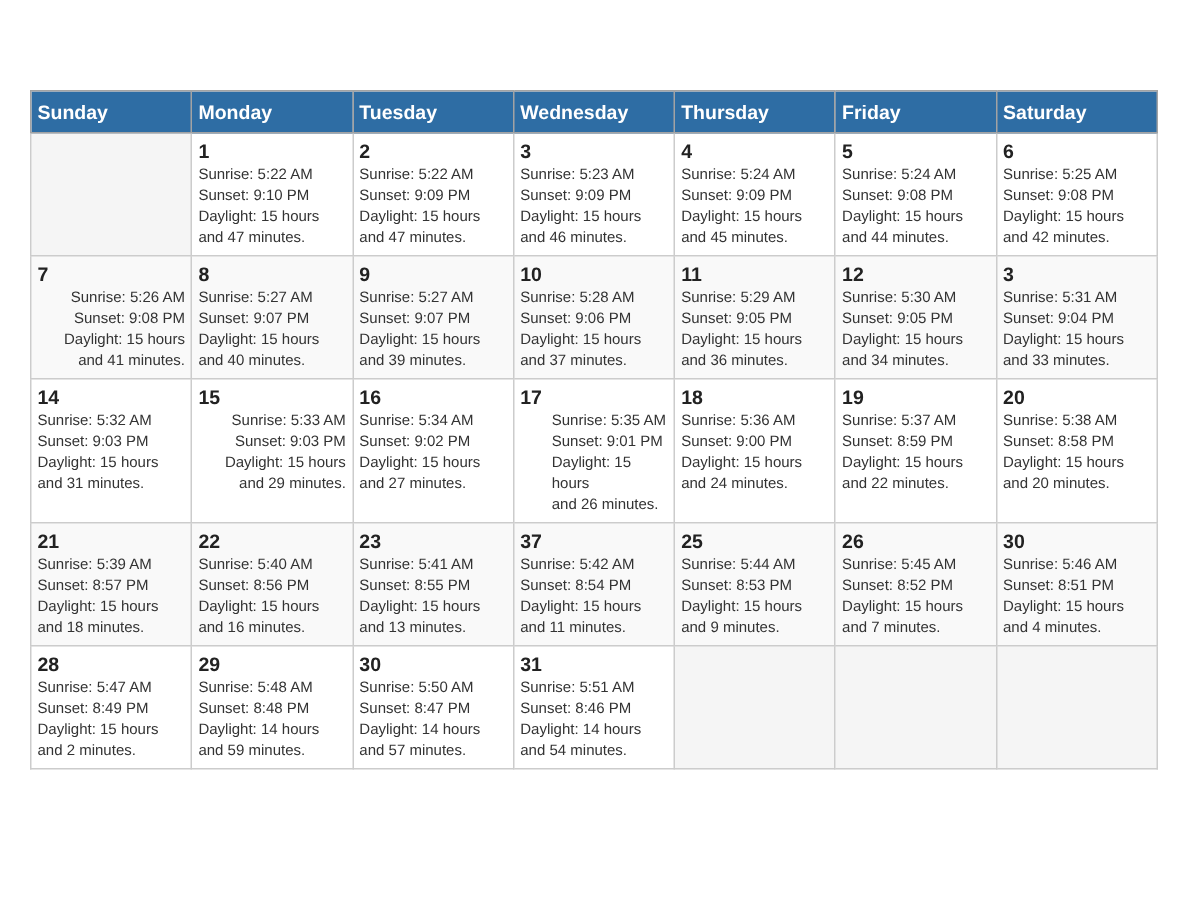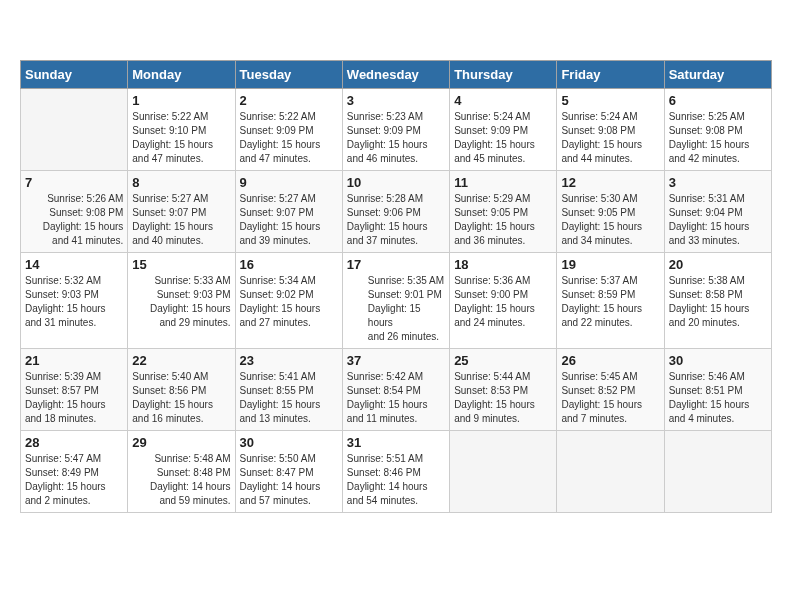--- a/index.html
+++ b/index.html
@@ -314,21 +314,21 @@
       <tr>
         <td>
           <span class="day-number">28</span>
           <div class="day-info" style="white-space: pre-line;">Sunrise: 5:47 AM
 Sunset: 8:49 PM
 Daylight: 15 hours
 and 2 minutes.</div>
         </td>
         <td>
           <span class="day-number">29</span>
-          <div class="day-info" style="white-space: pre-line; text-align: right;">Sunrise: 5:48 AM
+          <div class="day-info" style="white-space: pre-line;">Sunrise: 5:48 AM
 Sunset: 8:48 PM
 Daylight: 14 hours
 and 59 minutes.</div>
         </td>
         <td>
           <span class="day-number">30</span>
           <div class="day-info" style="white-space: pre-line;">Sunrise: 5:50 AM
 Sunset: 8:47 PM
 Daylight: 14 hours
 and 57 minutes.</div>

